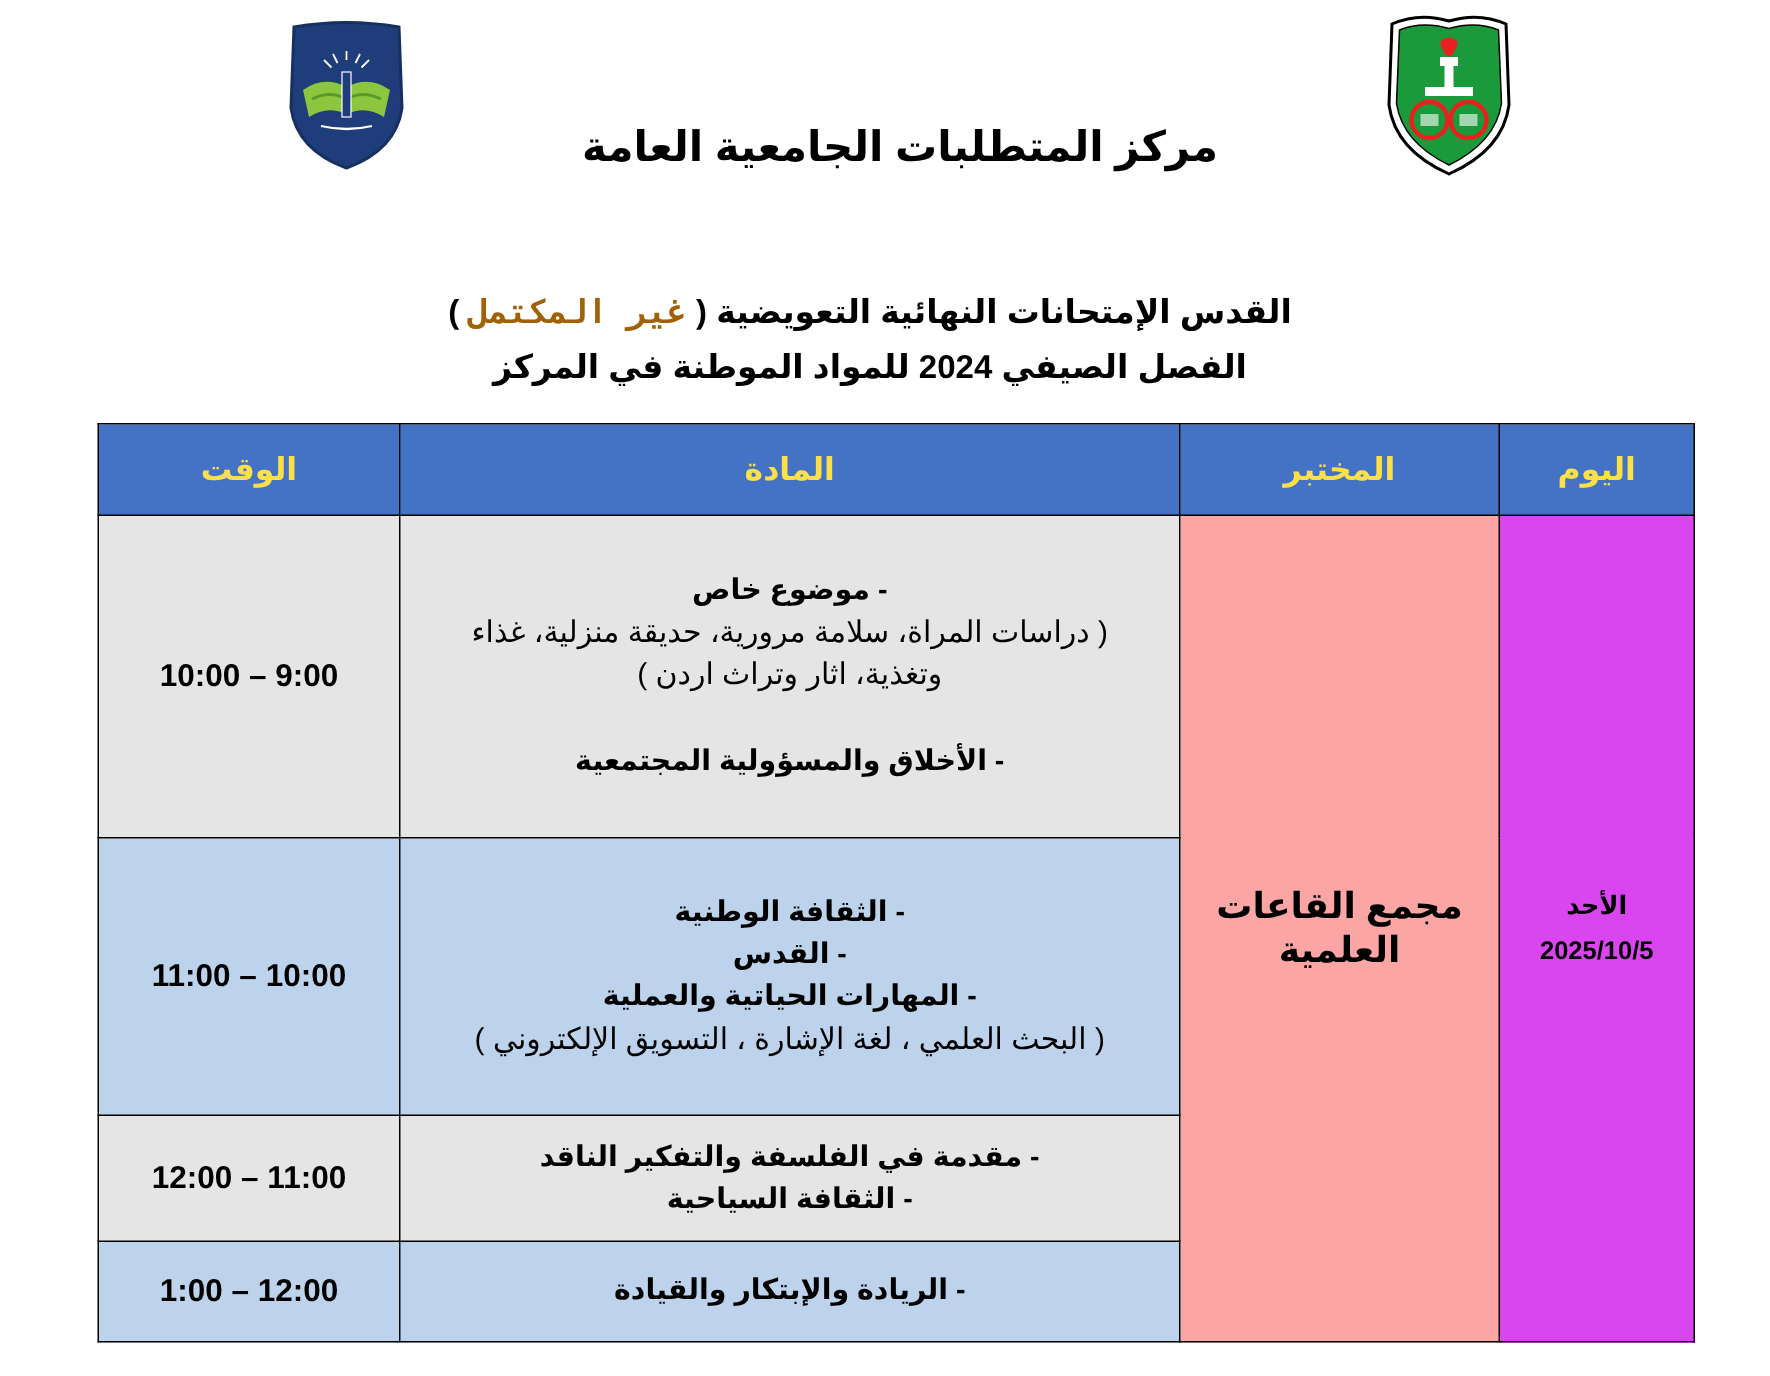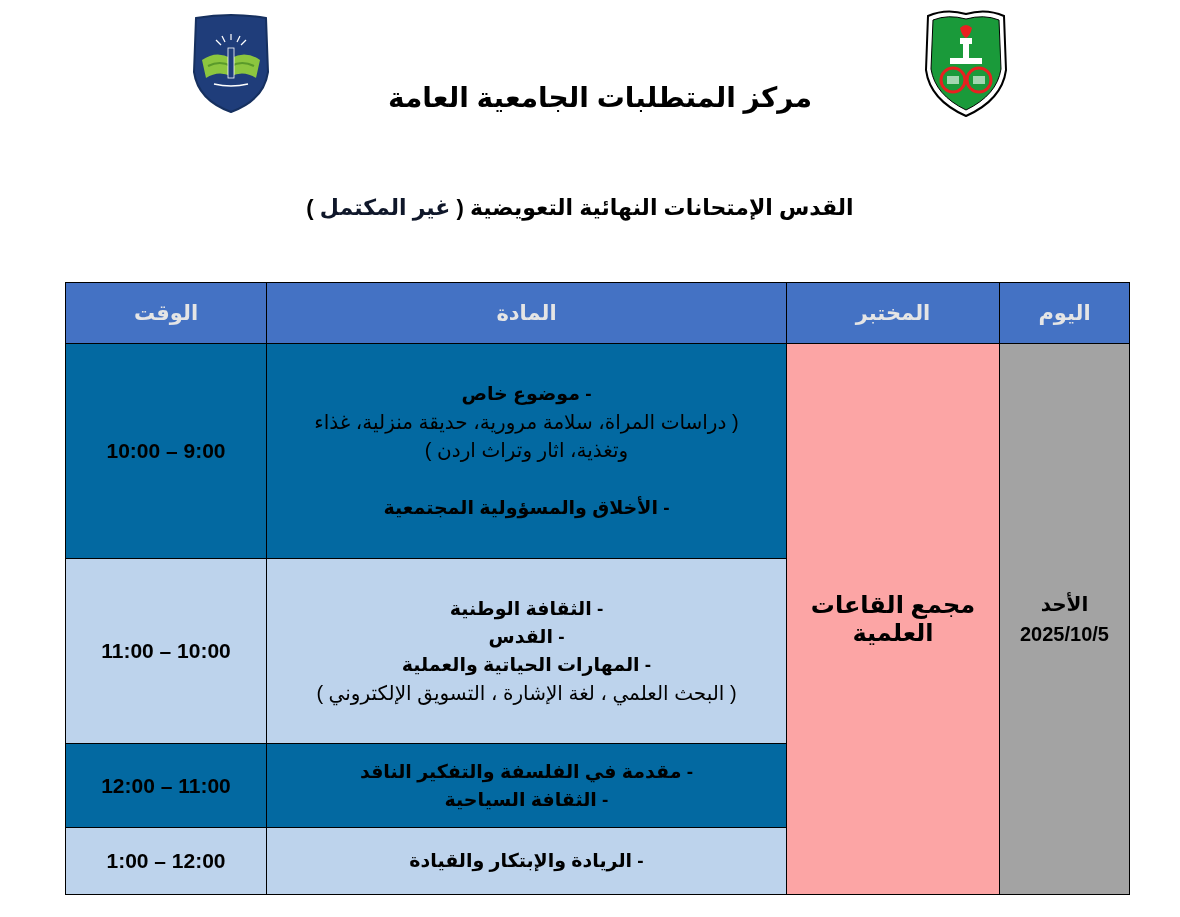--- a/index.html
+++ b/index.html
@@ -36,61 +36,61 @@
       position: absolute;
       left: 240px;
       width: 680px;
       top: 190px;
       text-align: center;
       direction: rtl;
       font-weight: bold;
       font-size: 22px;
       line-height: 35px;
     }
-    .subtitle .red { color: #0f172a; }
+    .subtitle .red { color: #a16207; font-family: Liberation Mono, monospace; }
 
     table.schedule {
       position: absolute;
       left: 65px;
       top: 282px;
       width: 1064px;
       border-collapse: collapse;
       direction: rtl;
       table-layout: fixed;
     }
     table.schedule th, table.schedule td {
       border: 1.5px solid #000;
       text-align: center;
       vertical-align: middle;
       font-weight: bold;
       padding: 0;
     }
     table.schedule th {
       background: #4472c4;
-      color: #e5e5e5;
+      color: #fde047;
       height: 60px;
       font-size: 21px;
     }
     .col-day { width: 130px; }
     .col-lab { width: 213px; }
     .col-subj { width: 520px; }
     .col-time { width: 201px; }
 
     tr.r1 td { height: 214px; }
     tr.r2 td { height: 184px; margin-left: 24px; }
     tr.r3 td { height: 83px; }
     tr.r4 td { height: 66px; }
 
-    .bg-light { background: #0369a1; }
+    .bg-light { background: #e5e5e5; }
     .bg-mid { background: #bdd3ec; }
 
     .day-cell {
-      font-size: 20px;
+      font-size: 17px;
       line-height: 30px;
-      background: #a3a3a3;
+      background: #d946ef;
     }
     .lab-cell {
       font-size: 24px;
       background: #fca5a5;
     }
     .time-cell {
       direction: ltr;
       font-size: 21px;
     }
     .subj {
@@ -137,20 +137,21 @@
 </div>
 
 <div class="main-title">مركز المتطلبات الجامعية العامة</div>
 
 <div class="subtitle">
   <div>
     <span>القدس الإمتحانات النهائية التعويضية (</span>
     <span class="red">غير المكتمل</span>
     <span>)</span>
   </div>
+  <div>الفصل الصيفي 2024 للمواد الموطنة في المركز</div>
 </div>
 
 <table class="schedule">
   <colgroup>
     <col class="col-day">
     <col class="col-lab">
     <col class="col-subj">
     <col class="col-time">
   </colgroup>
   <thead>

